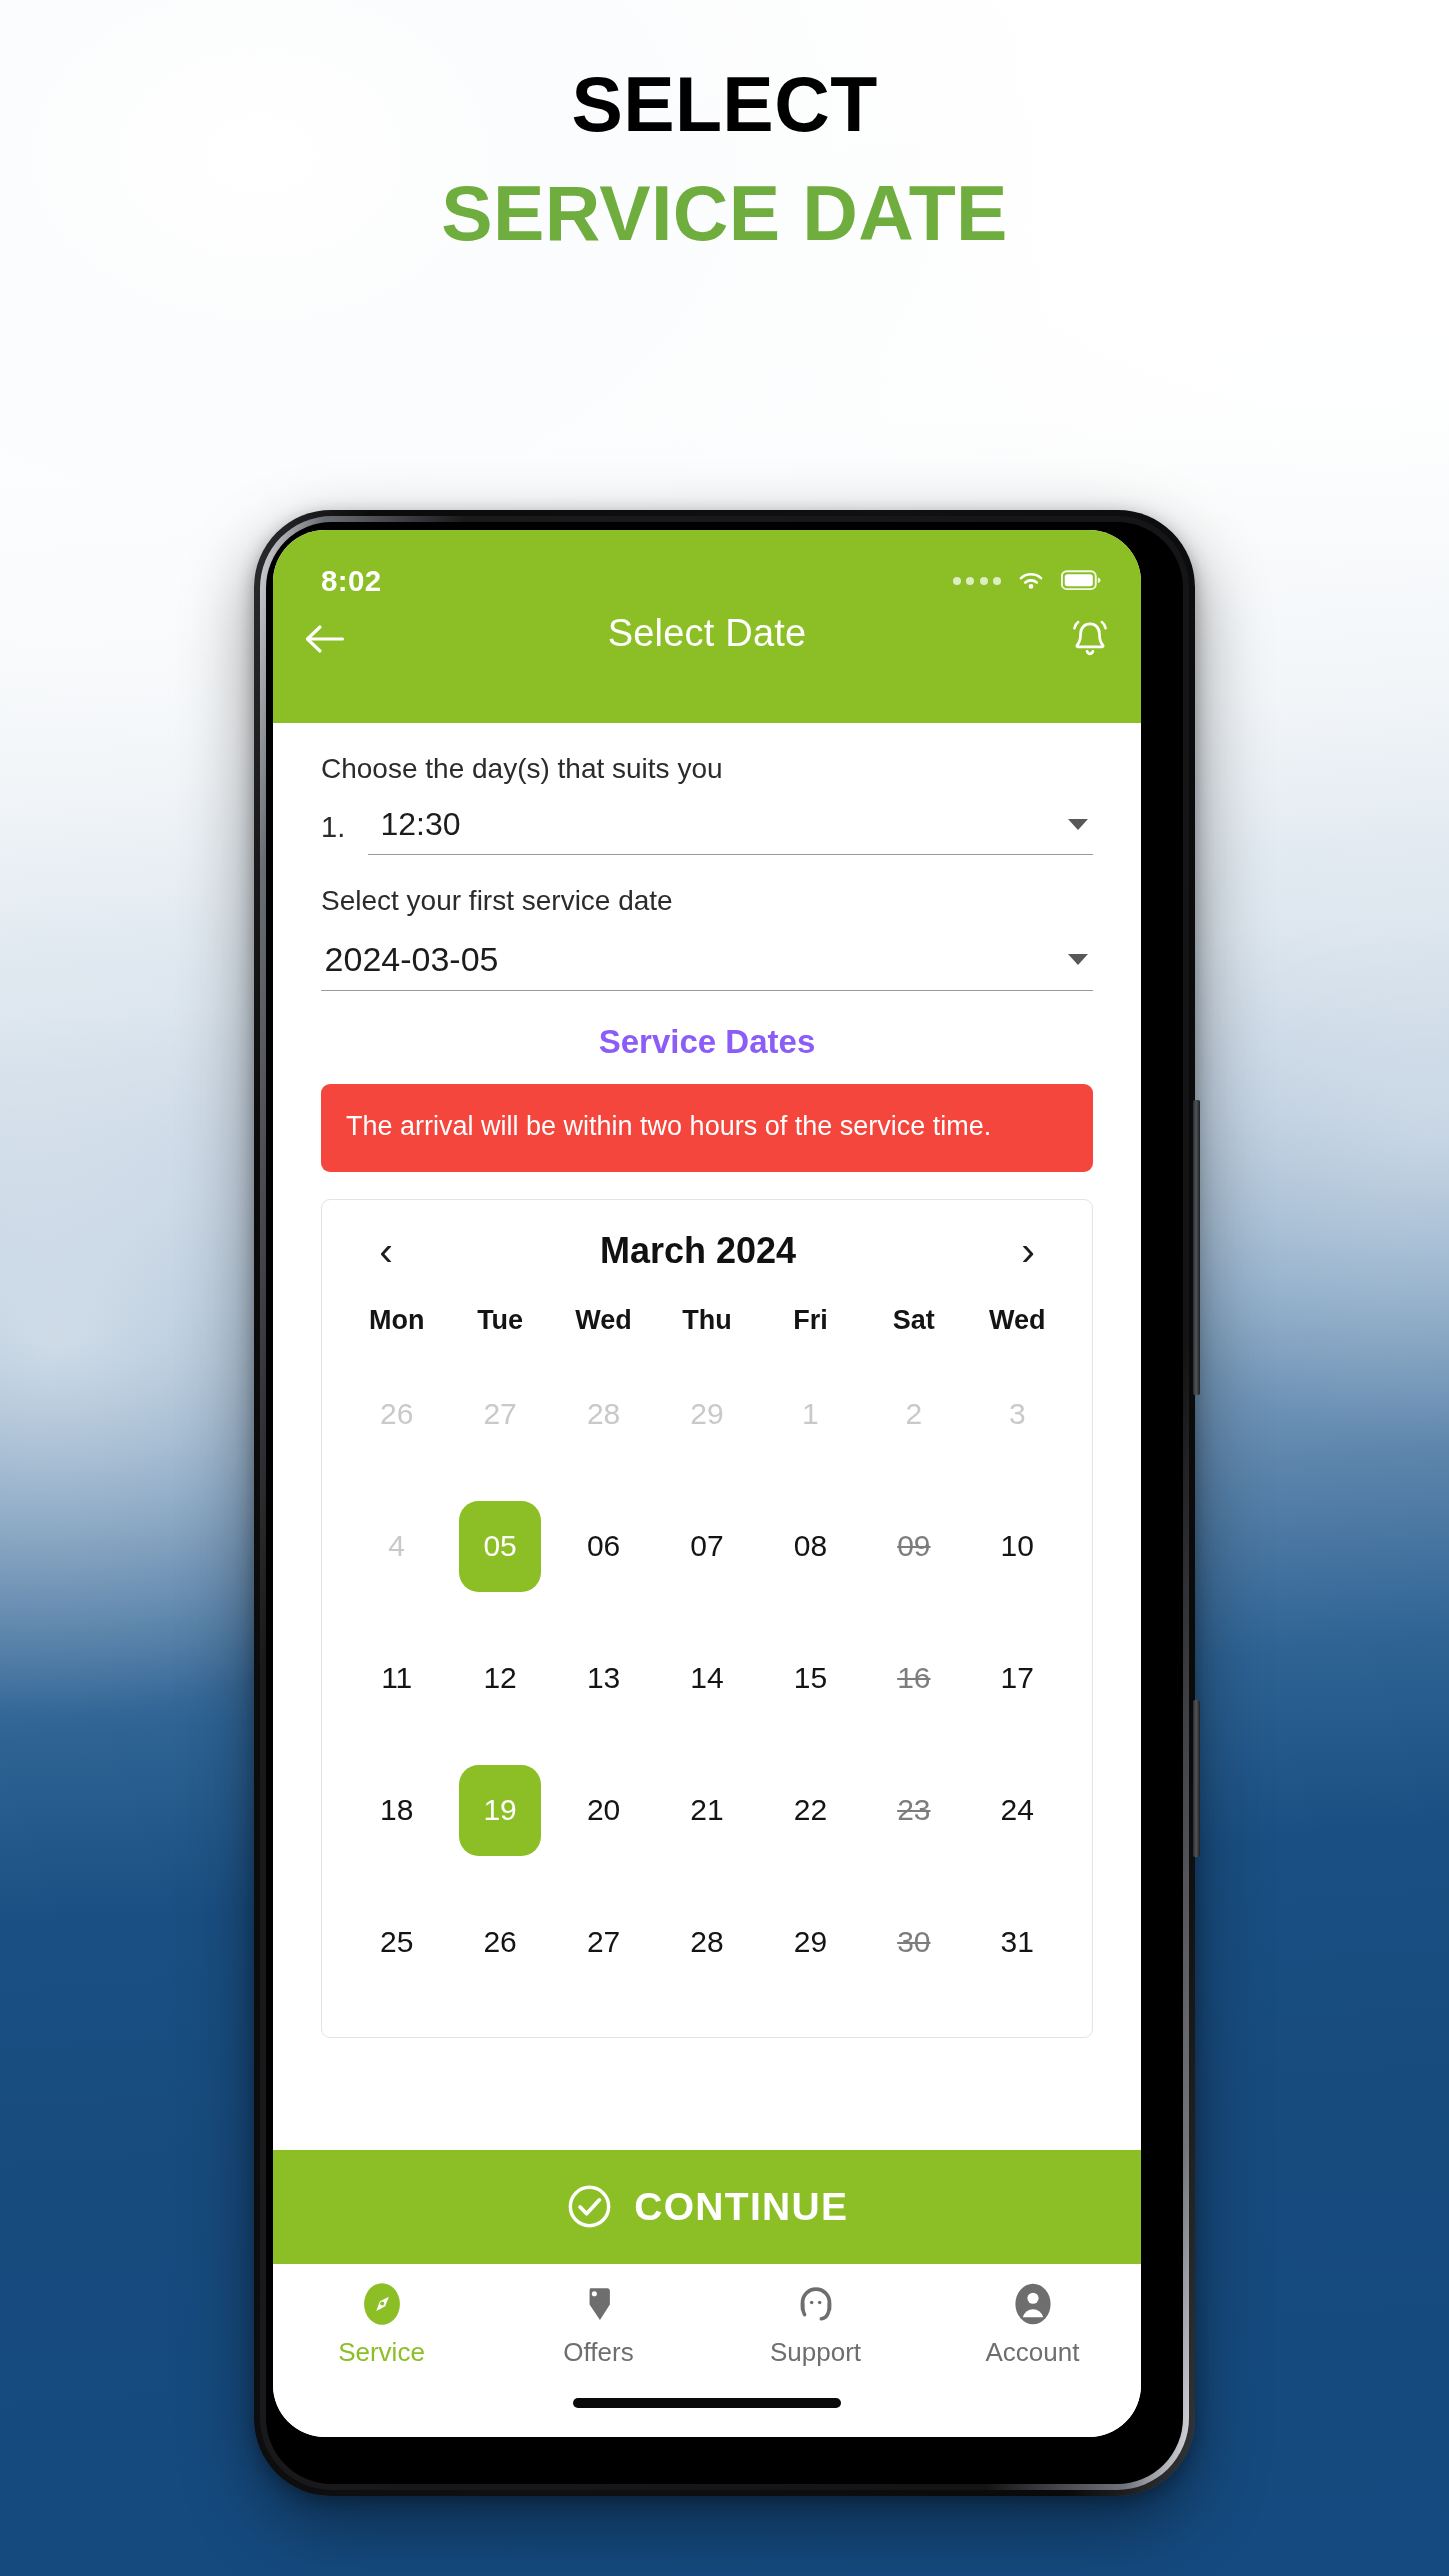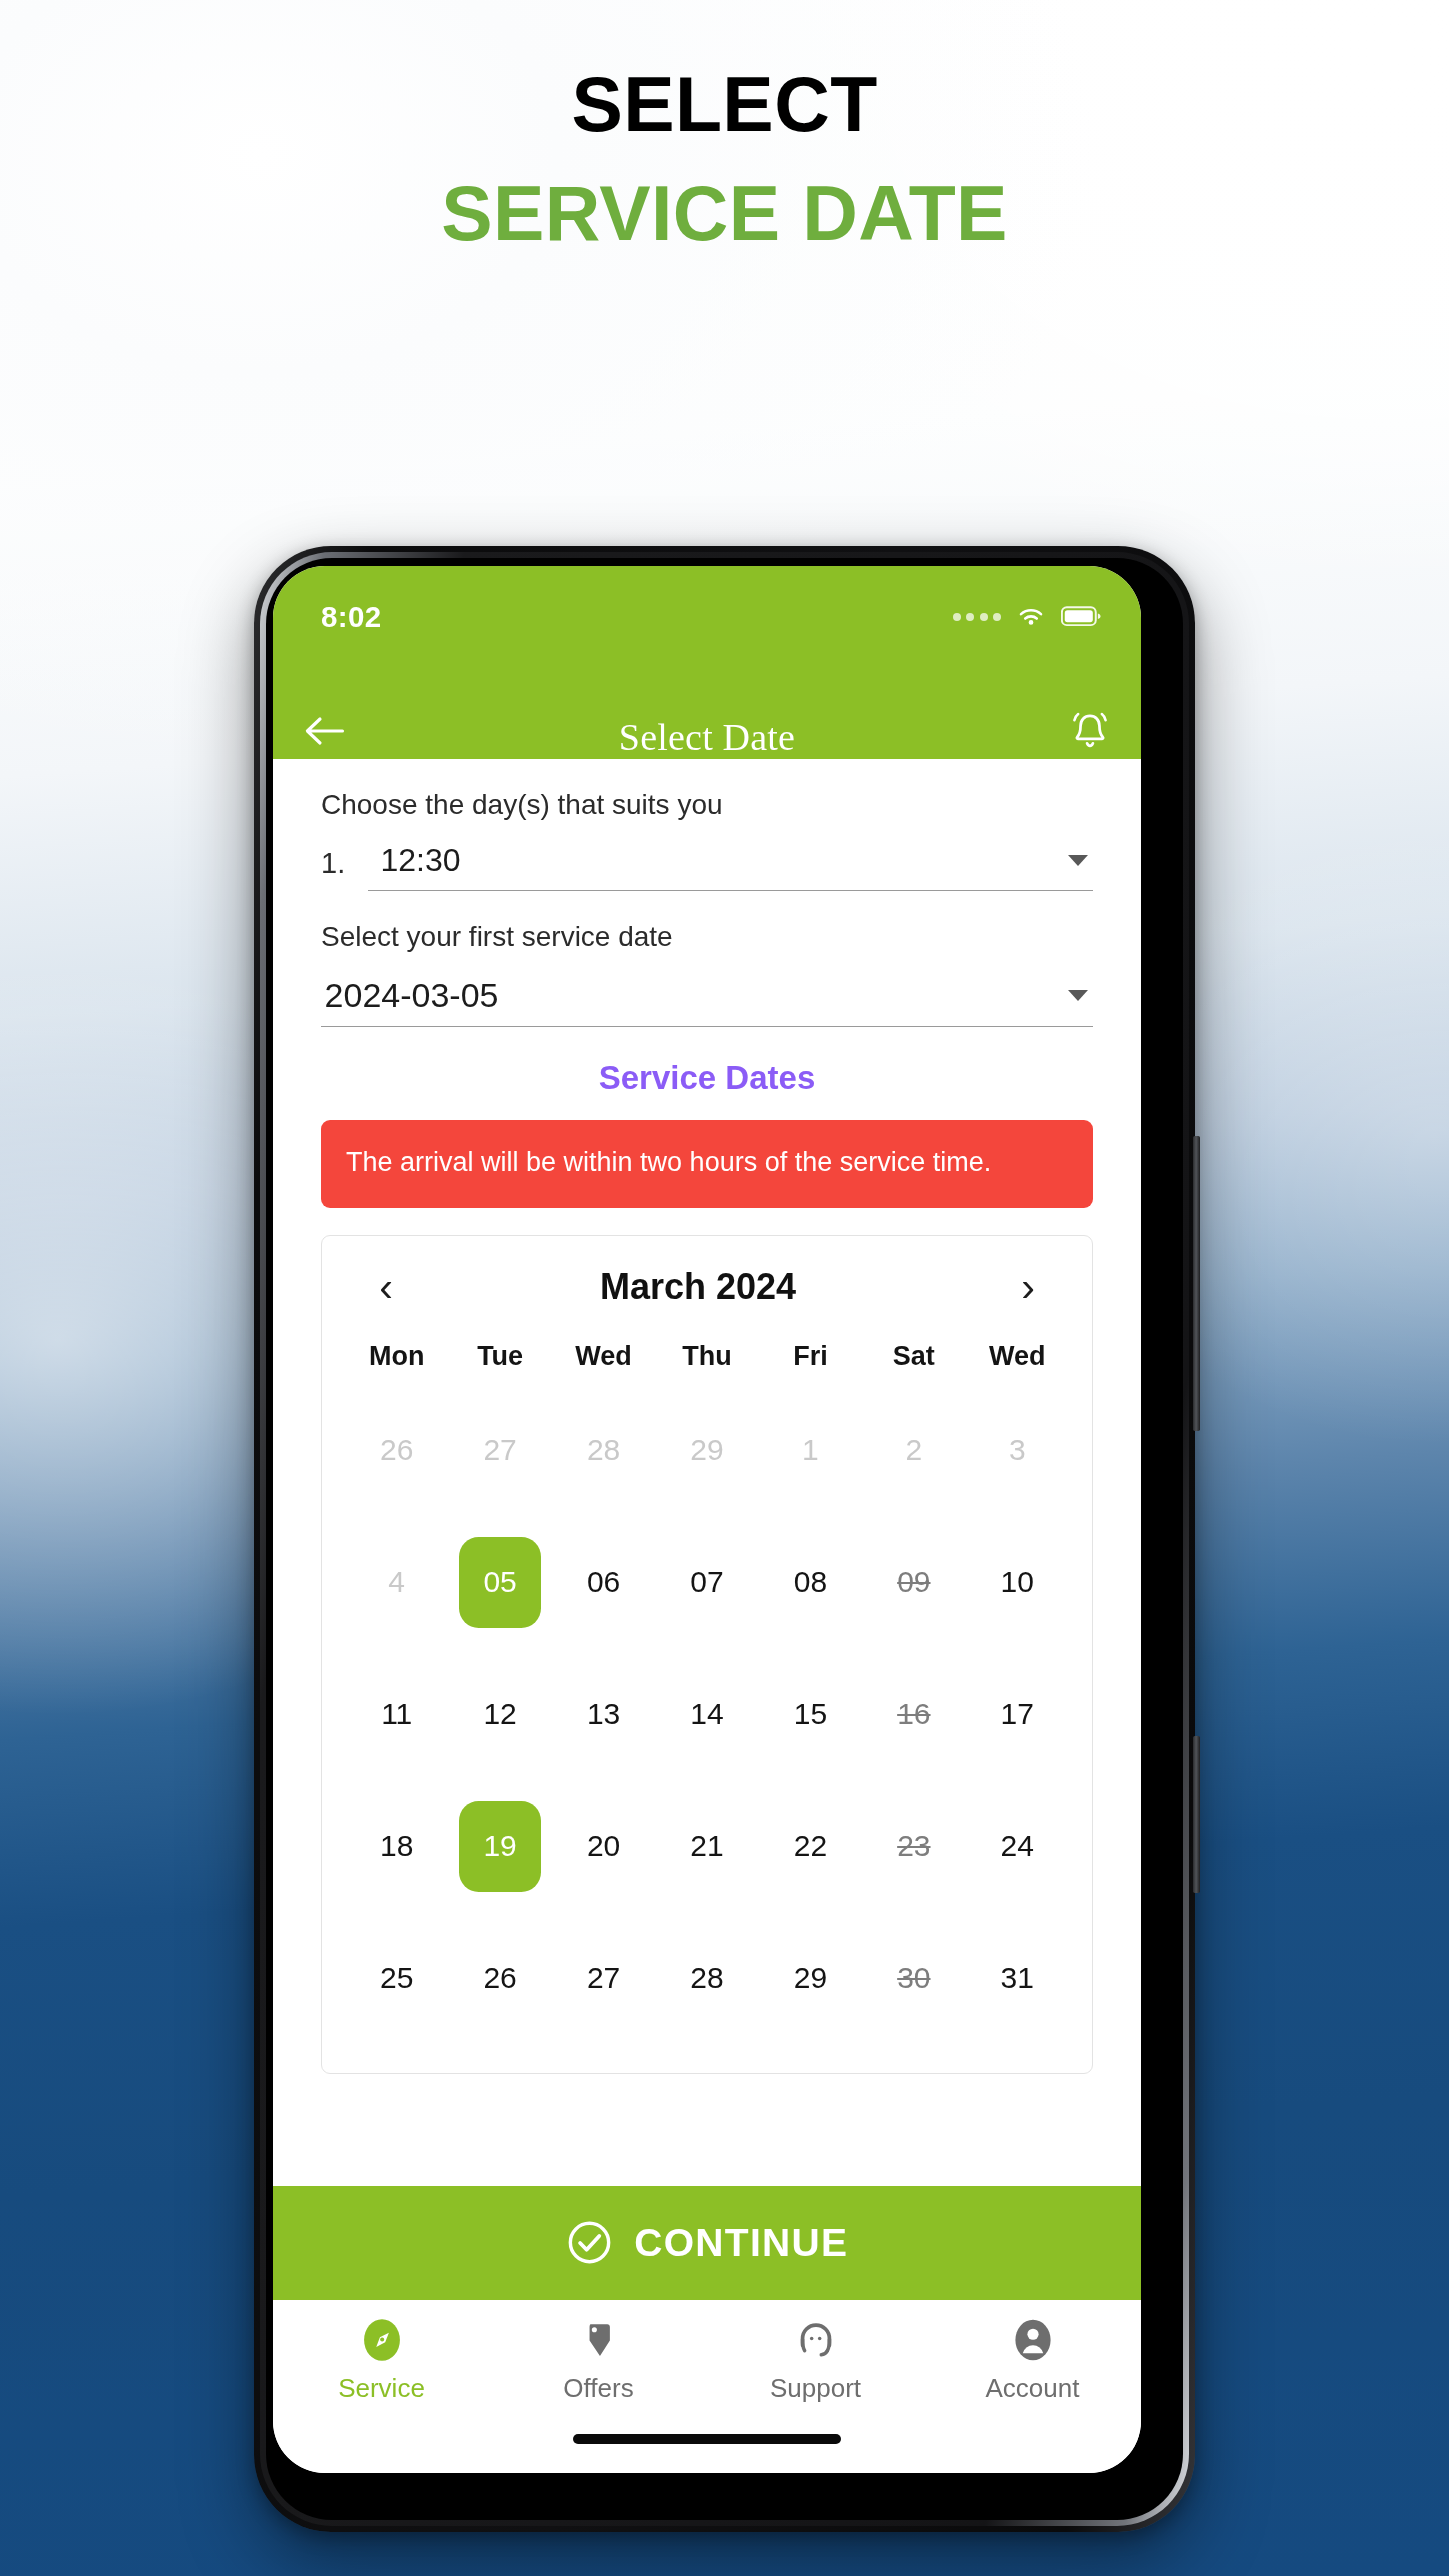--- a/index.html
+++ b/index.html
@@ -44,21 +44,20 @@
   #promo-l2 { font-size:77px; color:#6FAE3E; margin-top:32px; }
 
   
   #phone {
     position:absolute; left:254px; top:510px;
     width:941px; height:1986px;
     border-radius:77px;
     background:linear-gradient(100deg,#2c2c2e 0%,#0b0b0c 9%,#101012 50%,#0a0a0b 90%,#35363a 100%);
     box-shadow:0 30px 72px rgba(0,0,0,0.42), 0 5.4px 18px rgba(0,0,0,0.3);
     z-index:6;
-    margin-top:36px;
   }
   #phone-rim {
     position:absolute; inset:6.3px; border-radius:72px;
     background:linear-gradient(100deg,#d7d9dd 0%,#6b6e74 5%,#1a1a1c 16%,#141416 84%,#72757b 95%,#e0e2e6 100%);
   }
   #phone-inner {
     position:absolute; inset:11.6px; border-radius:66px;
     background:#000;
   }
   #screen {
@@ -84,23 +83,22 @@
     padding:19.7px 39px 0 48px;
   }
   #status-time { color:#fff; font-size:29.5px; font-weight:600; letter-spacing:0.4px; }
   #status-icons { display:flex; align-items:center; gap:15px; }
   .sig-dots { display:flex; gap:5.4px; align-items:center; }
   .sig-dots i { width:8px; height:8px; border-radius:50%; background:rgba(255,255,255,0.72); display:block; }
 
   
   #appbar {
     height:111px; background:#8CBF26; flex:none;
-    display:flex; align-items:flex-end; padding:0 24px;
+    display:flex; align-items:flex-start; padding:0 24px;
     position:relative;
-    font-family:Liberation Serif, serif;
   }
   #appbar-title {
     position:absolute; left:0; right:0; text-align:center;
     color:#fff; font-size:38px; font-weight:400; letter-spacing:0.2px;
     pointer-events:none;
   }
   .appbar-icon { width:55px; height:55px; display:flex; align-items:center; justify-content:center; position:relative; z-index:2; }
   #bell-btn { margin-left:auto; }
 
   

